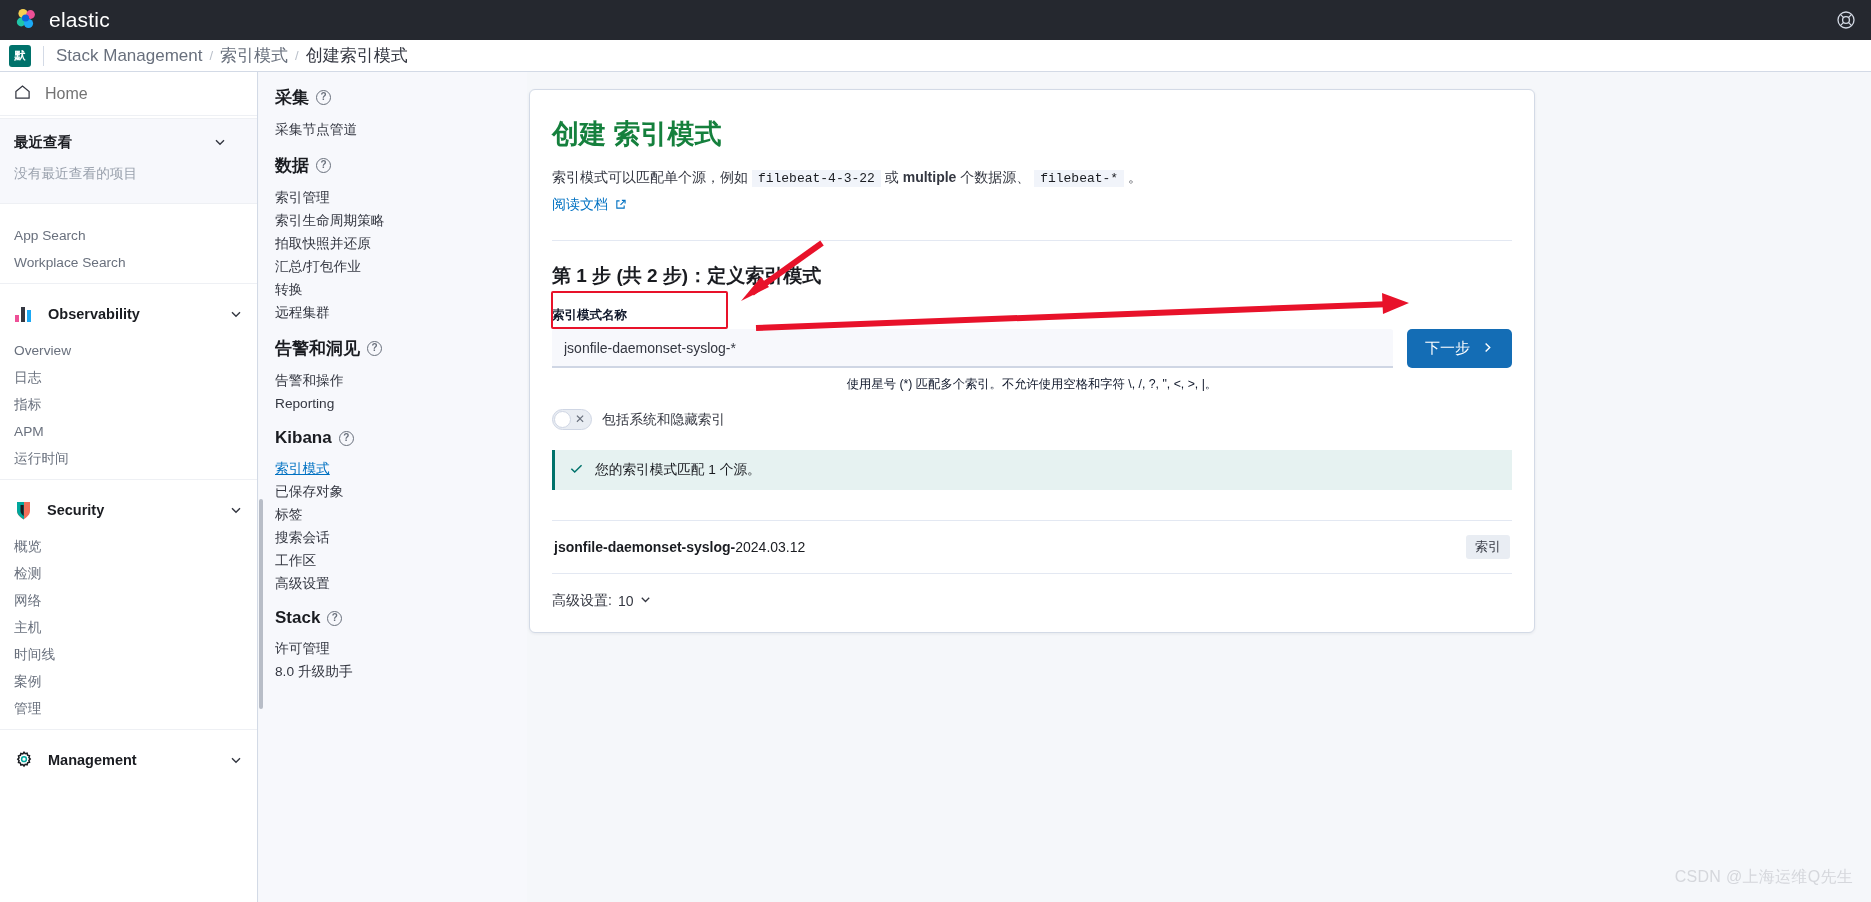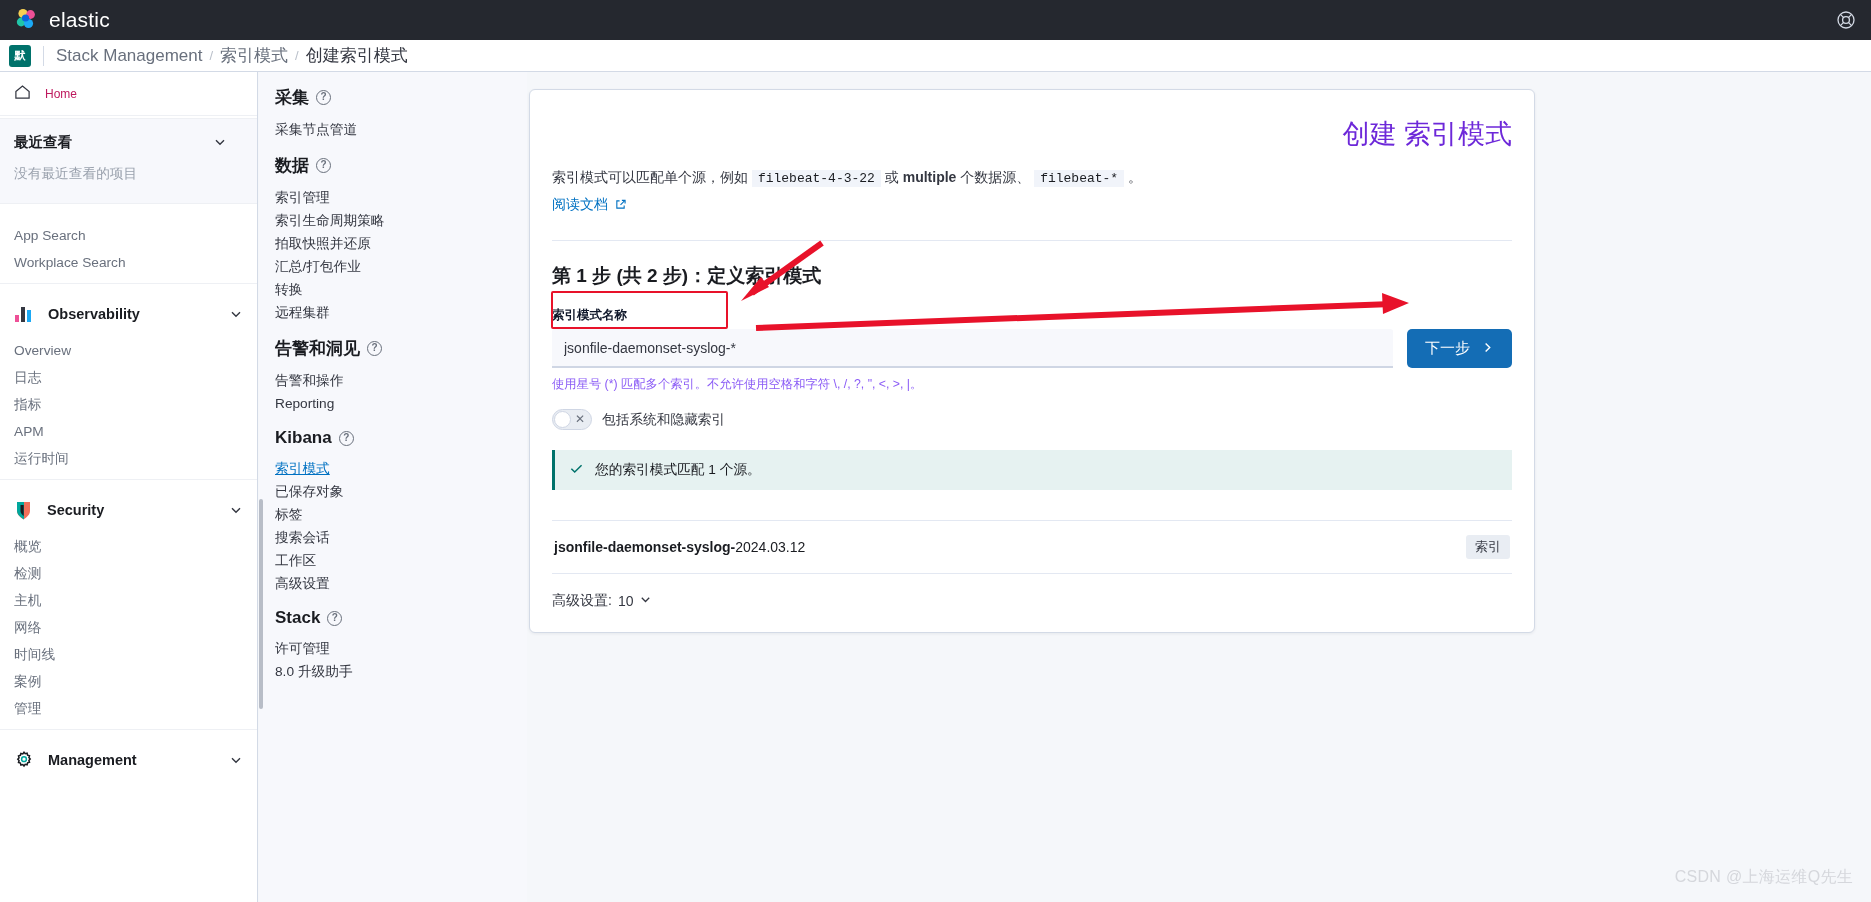--- a/index.html
+++ b/index.html
@@ -66,21 +66,21 @@
     position: absolute; left: 0; top: 72px;
     width: 258px; height: 830px;
     background: #fff; border-right: 1px solid #d3dae6;
     overflow: hidden;
   }
   .sb-row {
     display: flex; align-items: center; gap: 14px;
     padding: 0 14px; height: 36px; cursor: pointer;
   }
   .sb-home { border-bottom: 1px solid #eef0f4; height: 44px; }
-  .sb-home .sb-label { font-size: 12px; color: #be185d; }
+  .sb-home .sb-label { font-size: 16px; color: #737373; }
   .sb-group {
     display:flex; align-items:center; justify-content: space-between;
     padding: 0 14px; height: 46px; cursor: pointer;
   }
   .sb-group-left { display:flex; align-items:center; gap: 14px; }
   .sb-group-title { font-weight: 700; font-size: 14.5px; color: #1a1c21; }
   .sb-sub {
     padding: 0 14px 0 14px; height: 27px;
     display: flex; align-items: center;
     color: #69707d; font-size: 13.7px; cursor: pointer;
@@ -143,21 +143,21 @@
 
   
   .main { position: absolute; left: 527px; top: 72px; right: 0; bottom: 0; overflow: hidden; }
   .card {
     position: absolute; left: 2px; top: 17px;
     width: 1006px; background: #fff;
     border: 1px solid #d3dae6; border-radius: 6px;
     box-shadow: 0 1px 3px rgba(50,60,80,.08);
     padding: 26px 22px 22px 22px;
   }
-  .card-title { font-size: 27px; font-weight: 400; color: #6d28d9; margin: 0 0 14px 0; text-align: right; }
+  .card-title { font-size: 27px; font-weight: 700; color: #15803d; margin: 0 0 14px 0; }
   .card-desc { font-size: 14px; color: #343741; line-height: 22px; }
   .code {
     font-family: "Liberation Mono", "DejaVu Sans Mono", monospace;
     background: #f1f4fa; padding: 1px 6px; border-radius: 0;
     font-size: 13px; color: #1a1c21;
   }
   .b { font-weight: 700; }
   .doclink { color: #0071c2; font-size: 14px; text-decoration: none; cursor: pointer; }
   .hr { height: 1px; background: #e3e8f2; margin: 24px 0 22px 0; }
 
@@ -173,21 +173,21 @@
     border-radius: 3px 3px 0 0;
     padding: 0 12px; font-size: 14px; color: #343741;
     outline: none; font-family: "Liberation Sans", sans-serif;
   }
   .next-btn {
     background: #146db5; color: #fff; border: none;
     height: 39px; padding: 0 18px; border-radius: 5px;
     font-size: 15px; cursor: pointer; display: flex; align-items: center; gap: 11px;
     font-family: "Liberation Sans", sans-serif; white-space: nowrap;
   }
-  .help-text { font-size: 12.3px; color: #8b5cf6; margin-top: 8px; }
+  .help-text { font-size: 12.3px; color: #0f172a; margin-top: 8px; text-align: center; }
 
   .switch-row { display: flex; align-items: center; gap: 10px; margin-top: 16px; }
   .switch {
     width: 40px; height: 21px; border-radius: 11px;
     background: #e9edf3; border: 1px solid #cfd6e4;
     position: relative; cursor: pointer; flex: none;
   }
   .switch .knob {
     position: absolute; left: 1px; top: 1px;
     width: 17px; height: 17px; border-radius: 50%;
@@ -350,24 +350,24 @@
           </svg>
       </span>
     </div>
     <div class="sb-sub">
         <span>概览</span>
       </div>
     <div class="sb-sub">
         <span>检测</span>
       </div>
     <div class="sb-sub">
+        <span>网络</span>
+      </div>
+    <div class="sb-sub">
         <span>主机</span>
-      </div>
-    <div class="sb-sub">
-        <span>网络</span>
       </div>
     <div class="sb-sub">
         <span>时间线</span>
       </div>
     <div class="sb-sub">
         <span>案例</span>
       </div>
     <div class="sb-sub">
         <span>管理</span>
       </div>

